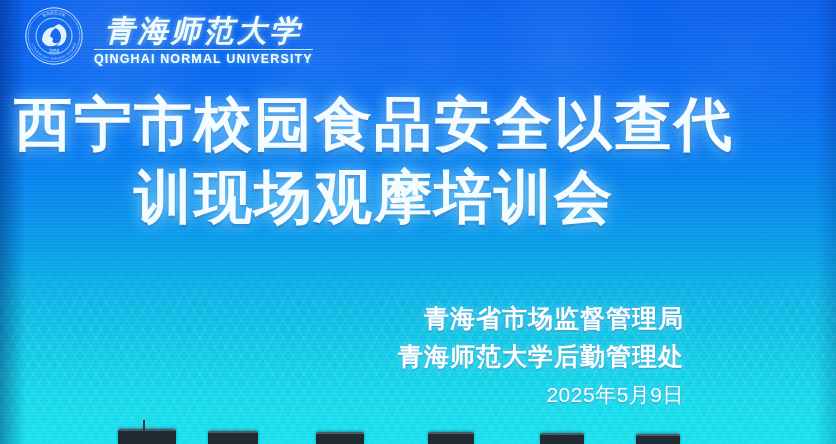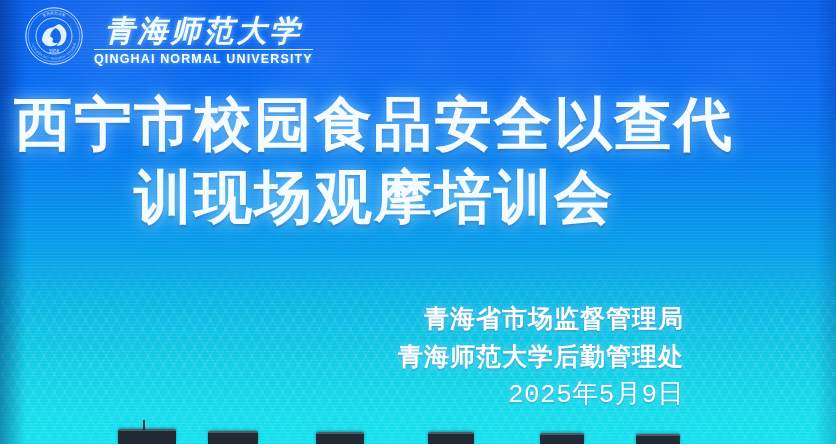--- a/index.html
+++ b/index.html
@@ -163,23 +163,23 @@
     font-size: 25px;
     line-height: 38px;
     letter-spacing: 1px;
     color: #ffffff;
     white-space: nowrap;
     text-shadow:
       0 0 9px rgba(150,225,255,0.65),
       0 1px 2px rgba(0,40,115,0.40);
   }
   .date-line {
-    font-family: Liberation Mono, monospace;
+    font-family: Liberation Sans, sans-serif;
     font-weight: 400;
-    font-size: 26px;
+    font-size: 21px;
     line-height: 38px;
     letter-spacing: 0.5px;
     color: #ffffff;
     white-space: nowrap;
     text-shadow:
       0 0 9px rgba(150,225,255,0.6),
       0 1px 2px rgba(0,40,115,0.35);
   }
 
   

